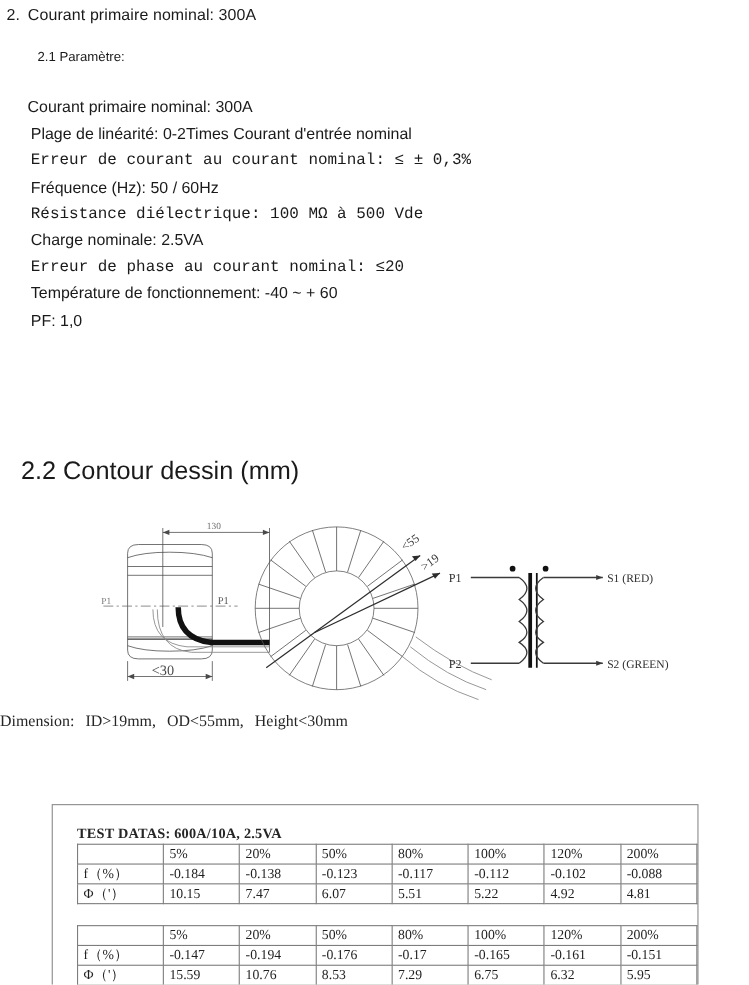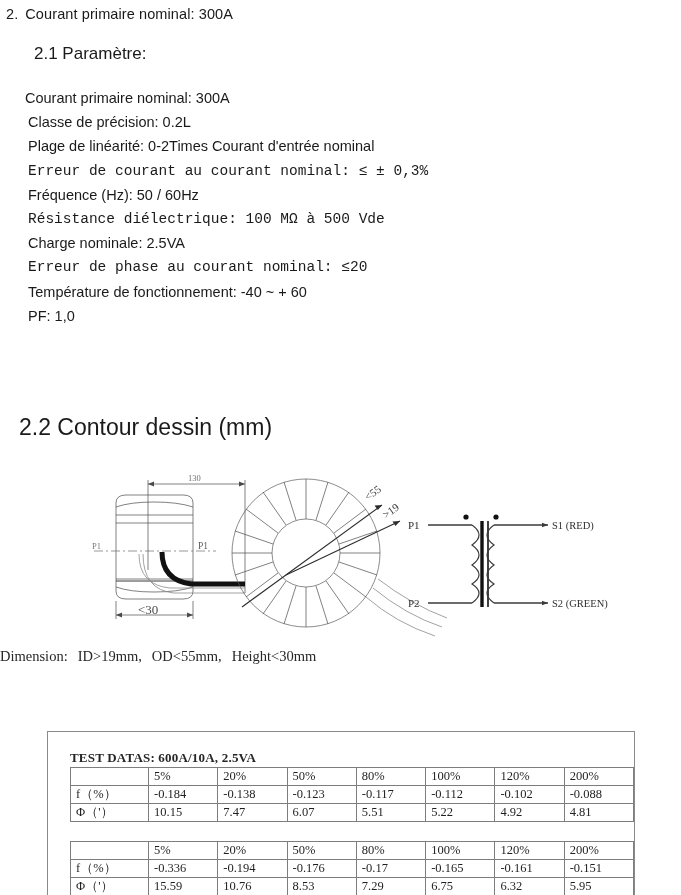--- a/index.html
+++ b/index.html
@@ -24,21 +24,21 @@
     font-size: 14.5px;
     letter-spacing: 0.1px;
     white-space: nowrap;
   }
   .sec-title .num { margin-right: 7px; }
 
   .sub-title {
     position: absolute;
     left: 34px;
     top: 44px;
-    font-size: 17px;
+    font-size: 12px;
     white-space: nowrap;
   }
 
   .spec-list {
     position: absolute;
     left: 22px;
     top: 86px;
     width: 520px;
   }
   .spec-list .spec-line {
@@ -125,21 +125,20 @@
 <body>
 
 <div class="sec-title">
   <span class="num">2.</span><span>Courant primaire nominal: 300A</span>
 </div>
 
 <div class="sub-title">2.1 Paramètre:</div>
 
 <div class="spec-list">
   <div class="spec-line">Courant primaire nominal: 300A</div>
-  <div class="spec-line">Classe de précision: 0.2L</div>
   <div class="spec-line">Plage de linéarité: 0-2Times Courant d'entrée nominal</div>
   <div class="spec-line sym">Erreur de courant au courant nominal: ≤ ± 0,3%</div>
   <div class="spec-line">Fréquence (Hz): 50 / 60Hz</div>
   <div class="spec-line sym">Résistance diélectrique: 100 MΩ  à 500 Vde</div>
   <div class="spec-line">Charge nominale: 2.5VA</div>
   <div class="spec-line sym">Erreur de phase au courant nominal: ≤20</div>
   <div class="spec-line">Température de fonctionnement: -40 ~ + 60</div>
   <div class="spec-line">PF: 1,0</div>
 </div>
 
@@ -306,21 +305,21 @@
         <td>5%</td>
         <td>20%</td>
         <td>50%</td>
         <td>80%</td>
         <td>100%</td>
         <td>120%</td>
         <td>200%</td>
       </tr>
       <tr>
         <td class="rowhead">f（%）</td>
-        <td>-0.336</td>
+        <td>-0.147</td>
         <td>-0.194</td>
         <td>-0.176</td>
         <td>-0.17</td>
         <td>-0.165</td>
         <td>-0.161</td>
         <td>-0.151</td>
       </tr>
       <tr>
         <td class="rowhead">Φ（'）</td>
         <td>15.59</td>

